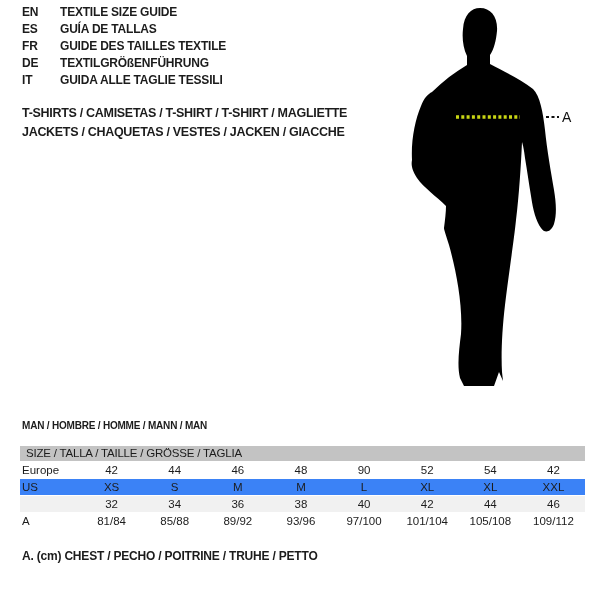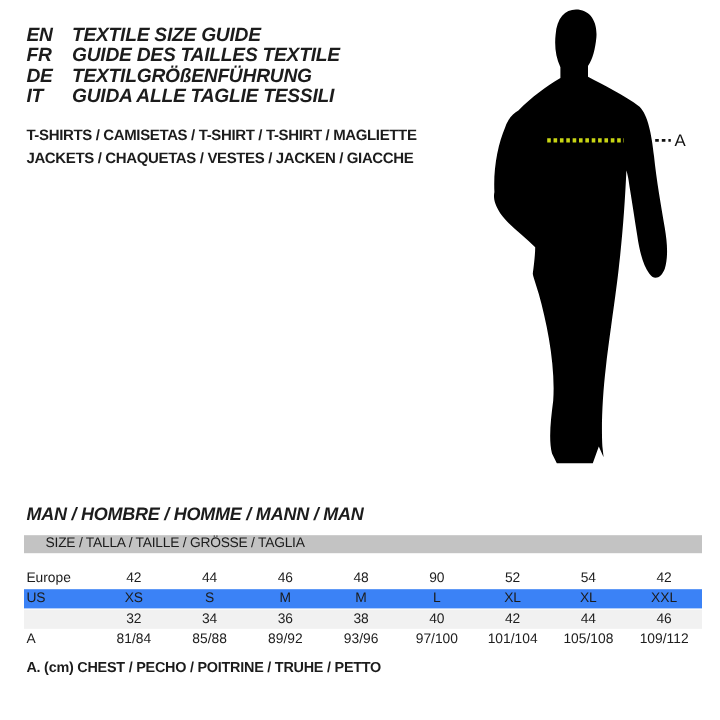--- a/index.html
+++ b/index.html
@@ -1,37 +1,37 @@
 <!DOCTYPE html>
 <html><head>
 <meta charset="utf-8">
 <style>
   html,body{margin:0;padding:0;}
   body{
     width:600px;height:600px;background:#ffffff;position:relative;
     font-family:"Liberation Sans", sans-serif;color:#1c1c1c;overflow:hidden;
   }
   .lang-list{
-    position:absolute;left:22px;top:21px;
-    font-size:16px;font-weight:bold;line-height:17px;letter-spacing:-0.2px;font-style:italic;
+    position:absolute;left:22px;top:4px;
+    font-size:12px;font-weight:bold;line-height:17px;letter-spacing:-0.2px;
   }
   .lang-row{display:flex;}
   .lang-code{width:38px;}
   .categories{
     position:absolute;left:22px;top:104px;
     font-size:12.5px;font-weight:bold;line-height:18.5px;letter-spacing:-0.3px;
   }
   .figure-wrap{position:absolute;left:398px;top:5px;width:180px;height:390px;}
   .section-title{
     position:absolute;left:22px;top:420px;
-    font-size:15px;font-weight:bold;letter-spacing:-0.2px;font-style:italic;
+    font-size:10px;font-weight:bold;letter-spacing:-0.2px;
   }
   .size-table{position:absolute;left:20px;top:446px;width:565px;font-size:11.5px;}
   .st-header{
-    height:15px;line-height:15px;padding-left:18px;margin-bottom:13px;
+    height:15px;line-height:15px;padding-left:6px;margin-bottom:1px;
     letter-spacing:-0.2px;
   }
   .st-row{
     display:grid;grid-template-columns:60px repeat(8,1fr);
     height:16px;line-height:16px;margin-bottom:1px;
   }
   .st-label{text-align:left;padding-left:2px;}
   .st-cell{text-align:center;}
   .footnote{
     position:absolute;left:22px;top:549px;
@@ -39,20 +39,24 @@
   }
   svg text{font-family:"Liberation Sans", sans-serif;}
 </style>
 </head>
 <body style="background: rgb(255, 255, 255); color: rgb(28, 28, 28);">
 
 <div class="lang-list" id="lang-list">
     <div class="lang-row">
       <span class="lang-code">EN</span>
       <span>TEXTILE SIZE GUIDE</span>
+    </div>
+    <div class="lang-row">
+      <span class="lang-code">ES</span>
+      <span>GUÍA DE TALLAS</span>
     </div>
     <div class="lang-row">
       <span class="lang-code">FR</span>
       <span>GUIDE DES TAILLES TEXTILE</span>
     </div>
     <div class="lang-row">
       <span class="lang-code">DE</span>
       <span>TEXTILGRÖßENFÜHRUNG</span>
     </div>
     <div class="lang-row">

